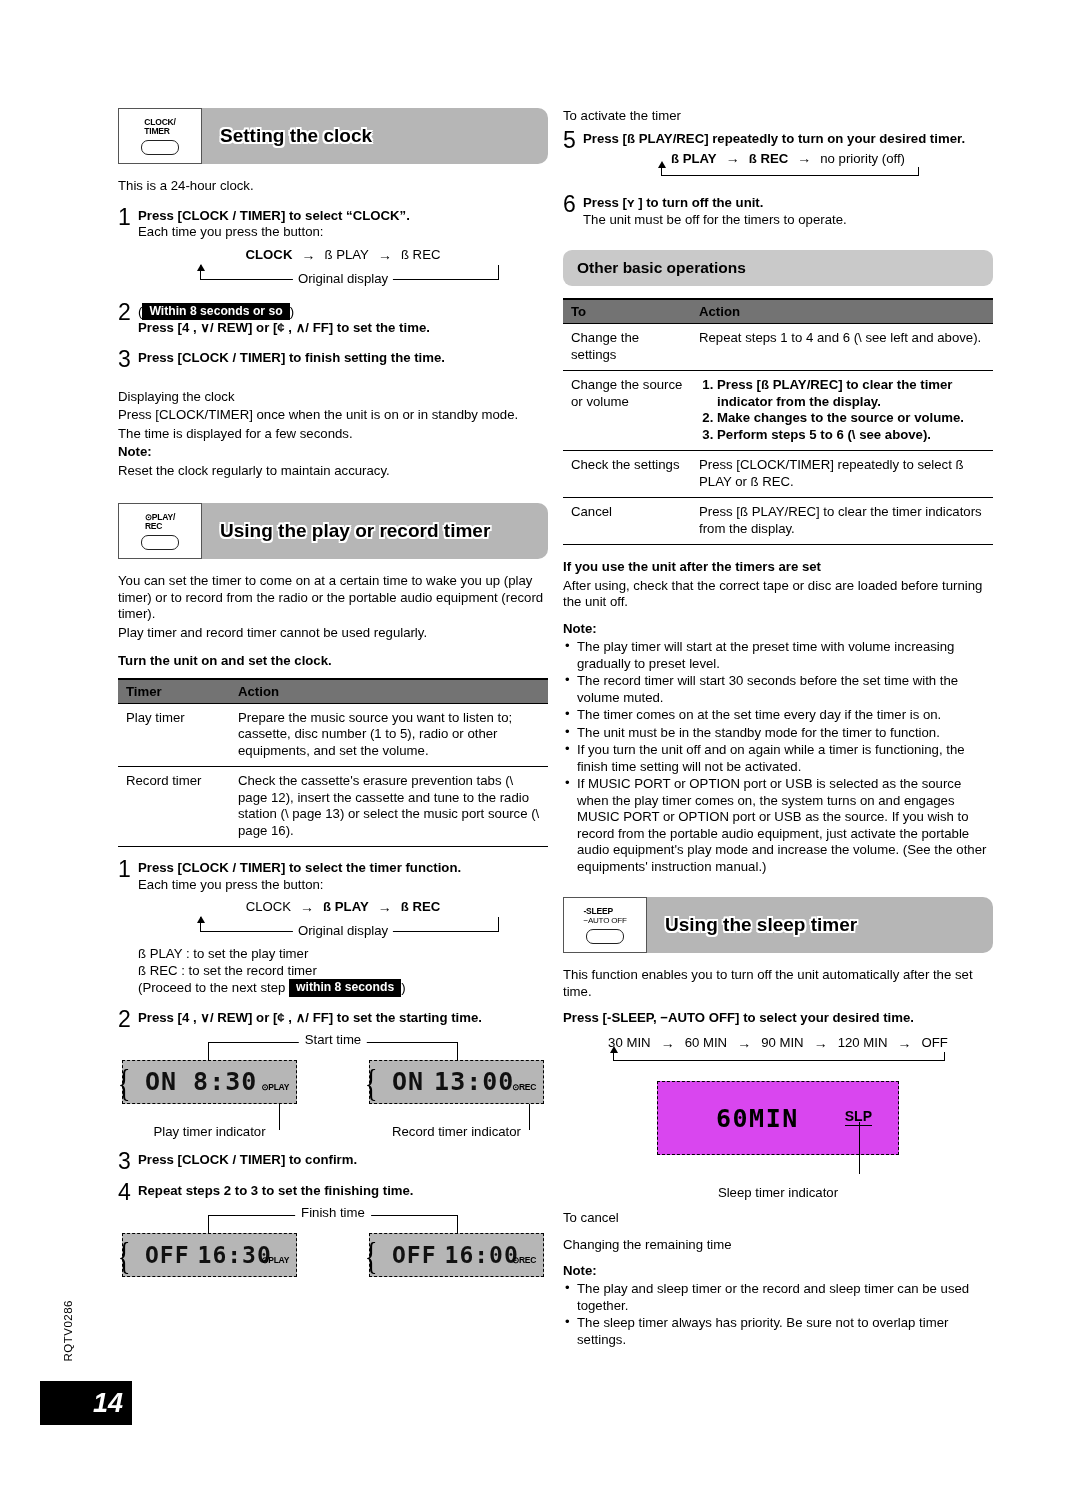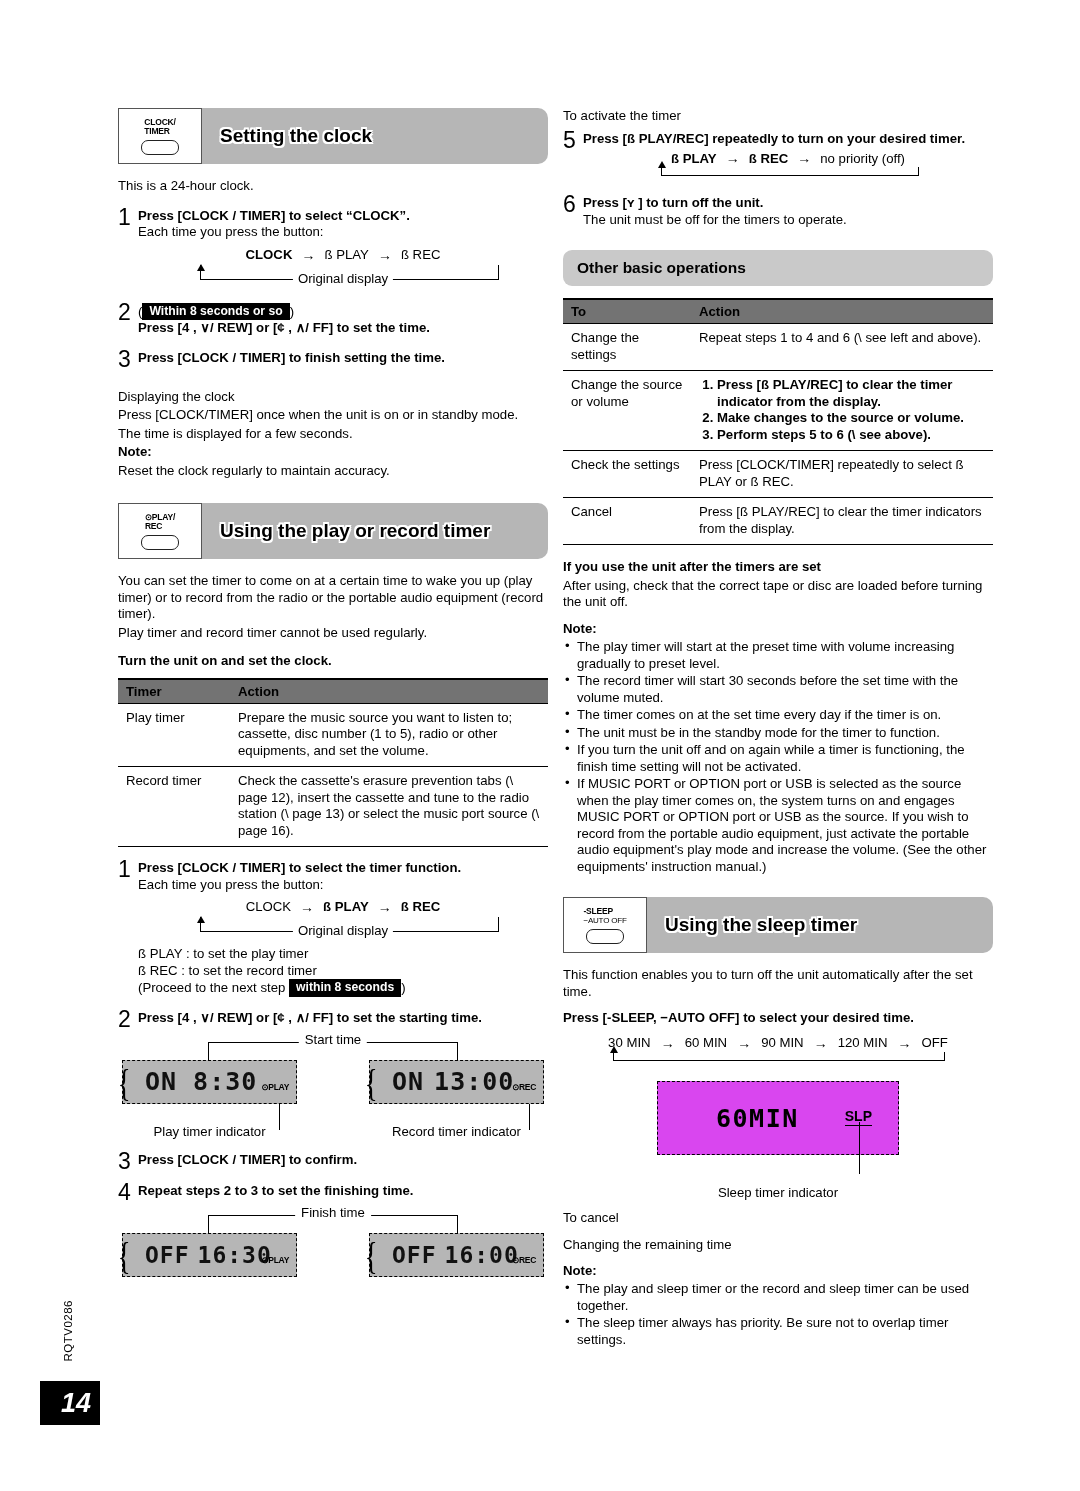--- a/index.html
+++ b/index.html
@@ -333,21 +333,21 @@
     top: 1300px;
     font-size: 11.5px;
     writing-mode: vertical-rl;
     transform: rotate(180deg);
     letter-spacing: 0.5px;
   }
   .page-num {
     position: absolute;
     left: 40px;
     top: 1381px;
-    width: 60px;
+    width: 92px;
     height: 44px;
     background: #000;
     color: #fff;
     font-size: 27px;
     font-style: italic;
     font-weight: bold;
     display: flex;
     align-items: center;
     justify-content: flex-end;
     padding-right: 9px;

